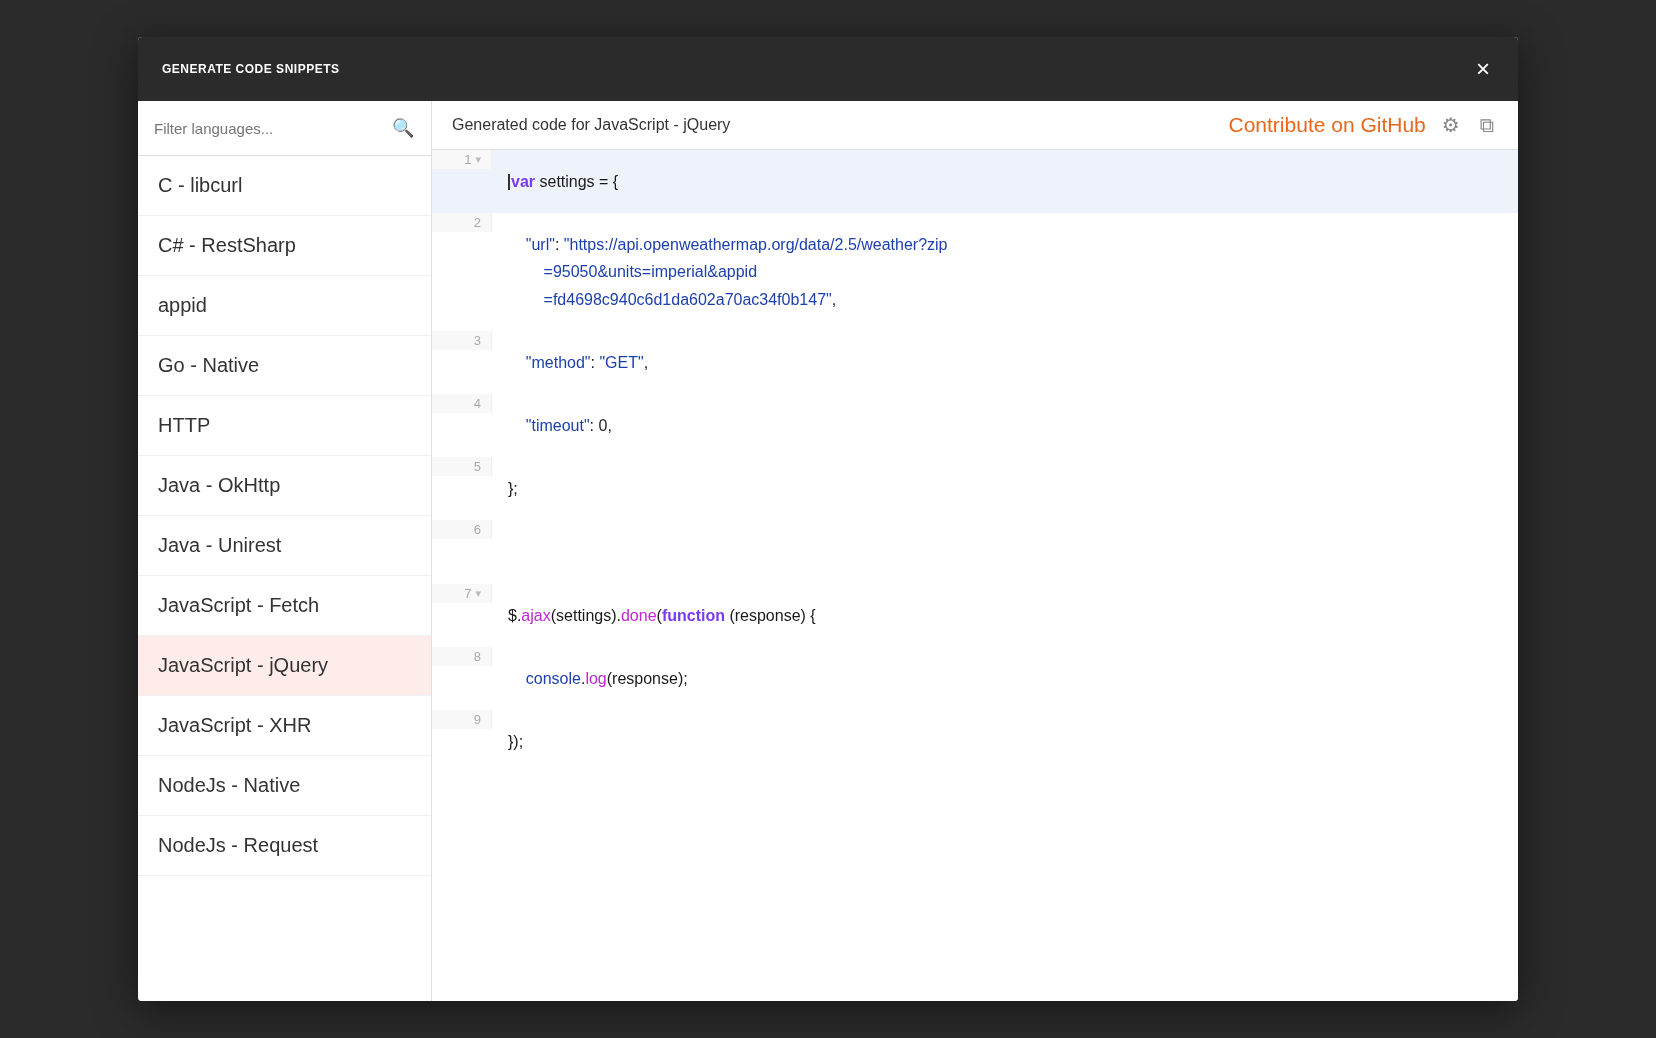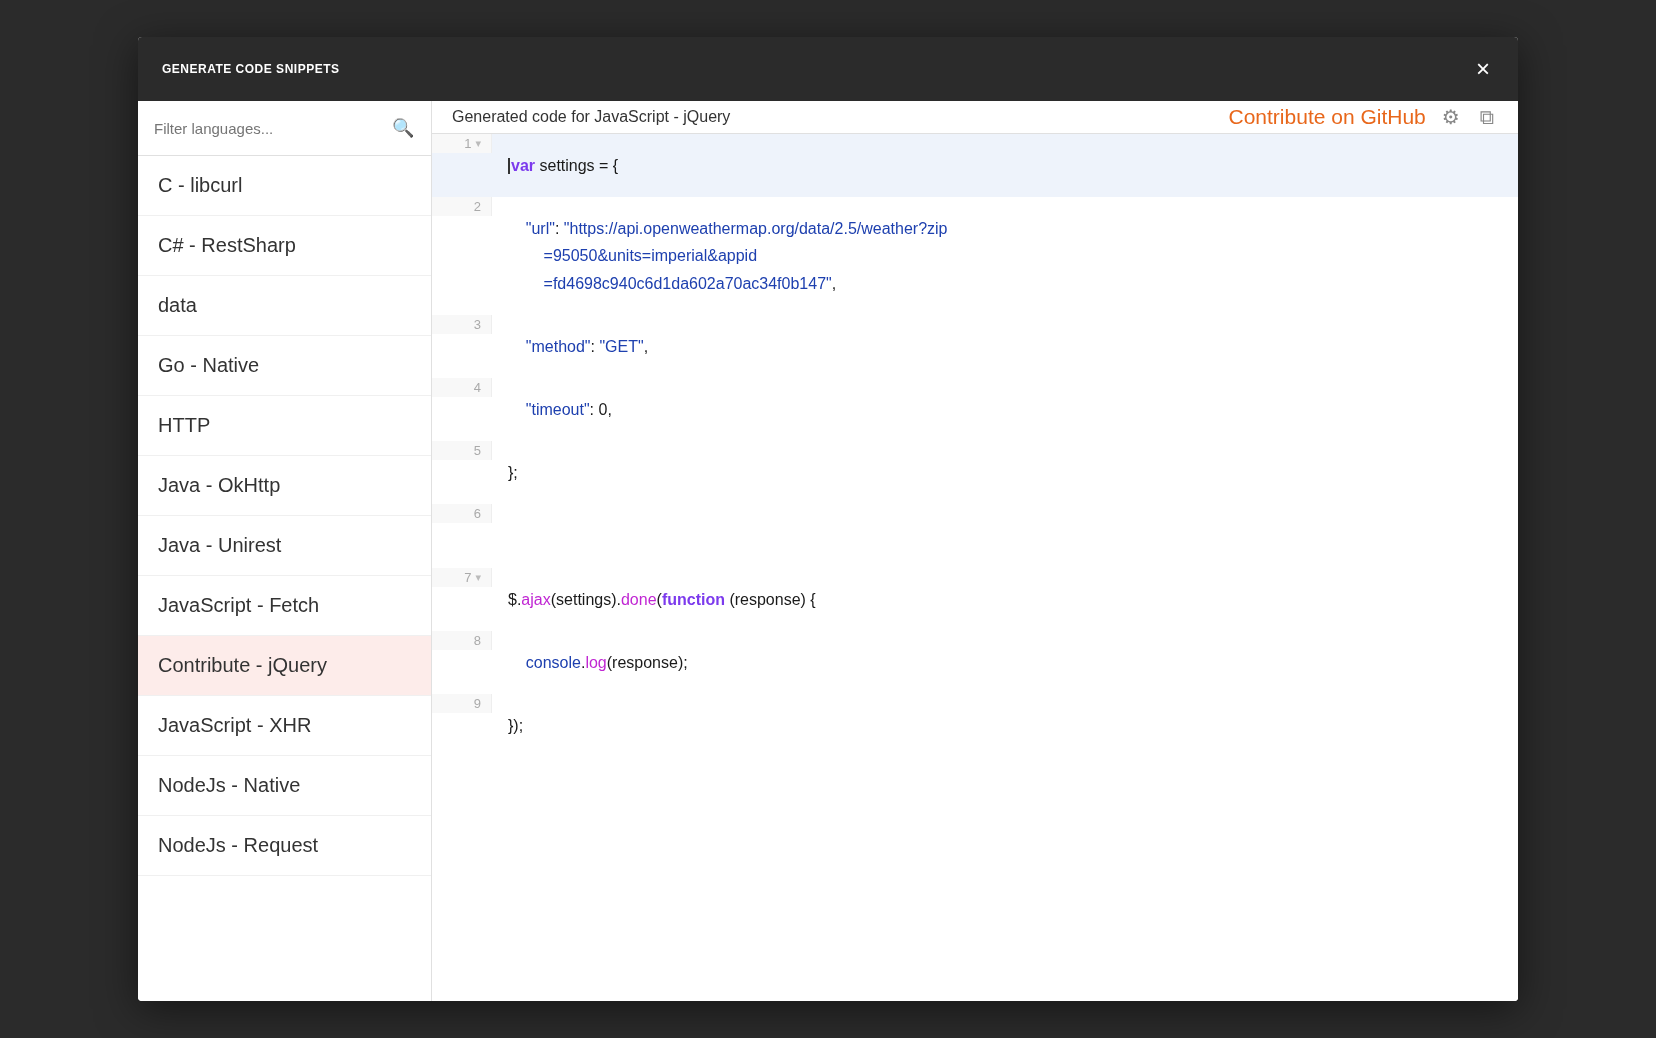--- a/index.html
+++ b/index.html
@@ -85,21 +85,21 @@
       background: #fdecea;
       color: #333;
     }
     .main-panel {
       flex: 1;
       display: flex;
       flex-direction: column;
       background: #fff;
     }
     .main-header {
-      padding: 0 20px;
+      padding: 8px 20px;
       border-bottom: 1px solid #e0e0e0;
       display: flex;
       align-items: center;
       justify-content: space-between;
     }
     .generated-label {
       font-size: 16px;
       color: #333;
       font-weight: 400;
     }
@@ -187,27 +187,27 @@
   <div class="dialog-body">
 
     <div class="sidebar">
       <div class="search-area">
         <input class="search-input" type="text" placeholder="Filter languages..." style="">
         <span class="search-icon-wrap">🔍</span>
       </div>
       <div class="lang-list">
         <div class="lang-item">C - libcurl</div>
         <div class="lang-item">C# - RestSharp</div>
-        <div class="lang-item">data</div>
+        <div class="lang-item">appid</div>
         <div class="lang-item">Go - Native</div>
         <div class="lang-item">HTTP</div>
         <div class="lang-item">Java - OkHttp</div>
         <div class="lang-item">Java - Unirest</div>
         <div class="lang-item">JavaScript - Fetch</div>
-        <div class="lang-item active">Contribute - jQuery</div>
+        <div class="lang-item active">JavaScript - jQuery</div>
         <div class="lang-item">JavaScript - XHR</div>
         <div class="lang-item">NodeJs - Native</div>
         <div class="lang-item">NodeJs - Request</div>
       </div>
     </div>
 
     <div class="main-panel">
       <div class="main-header">
         <span class="generated-label">Generated code for JavaScript - jQuery</span>
         <div class="header-actions">

